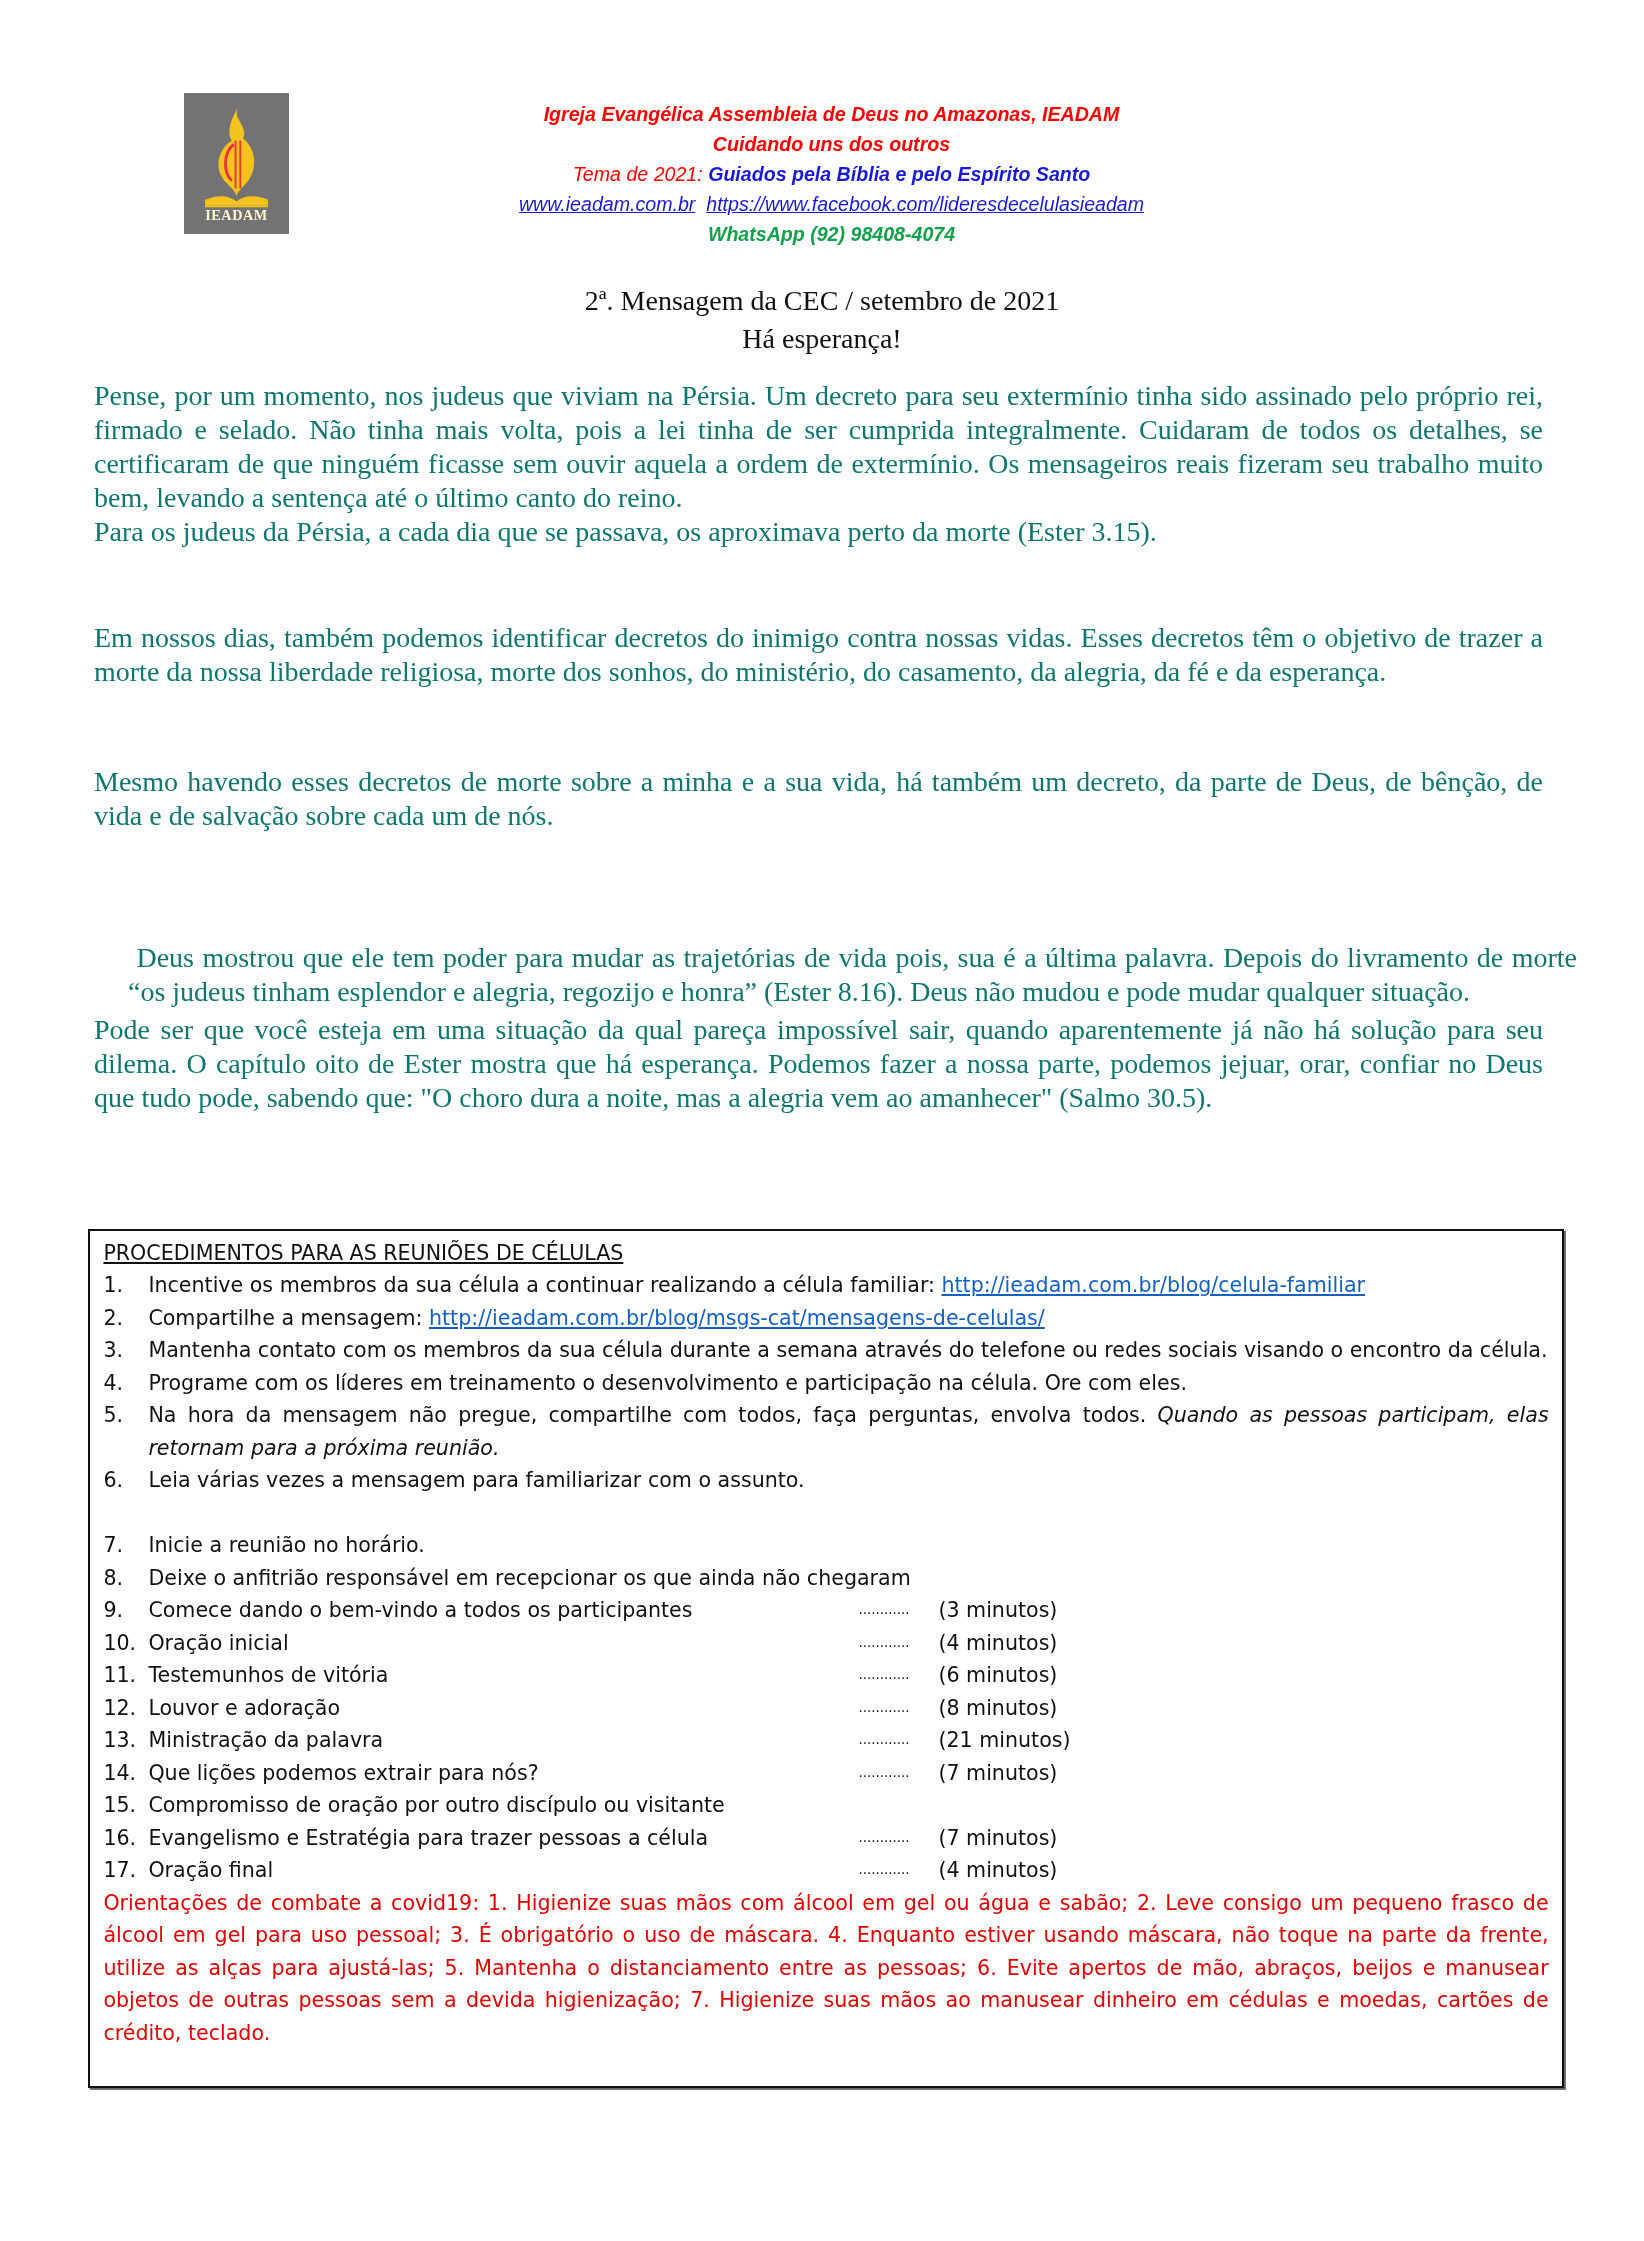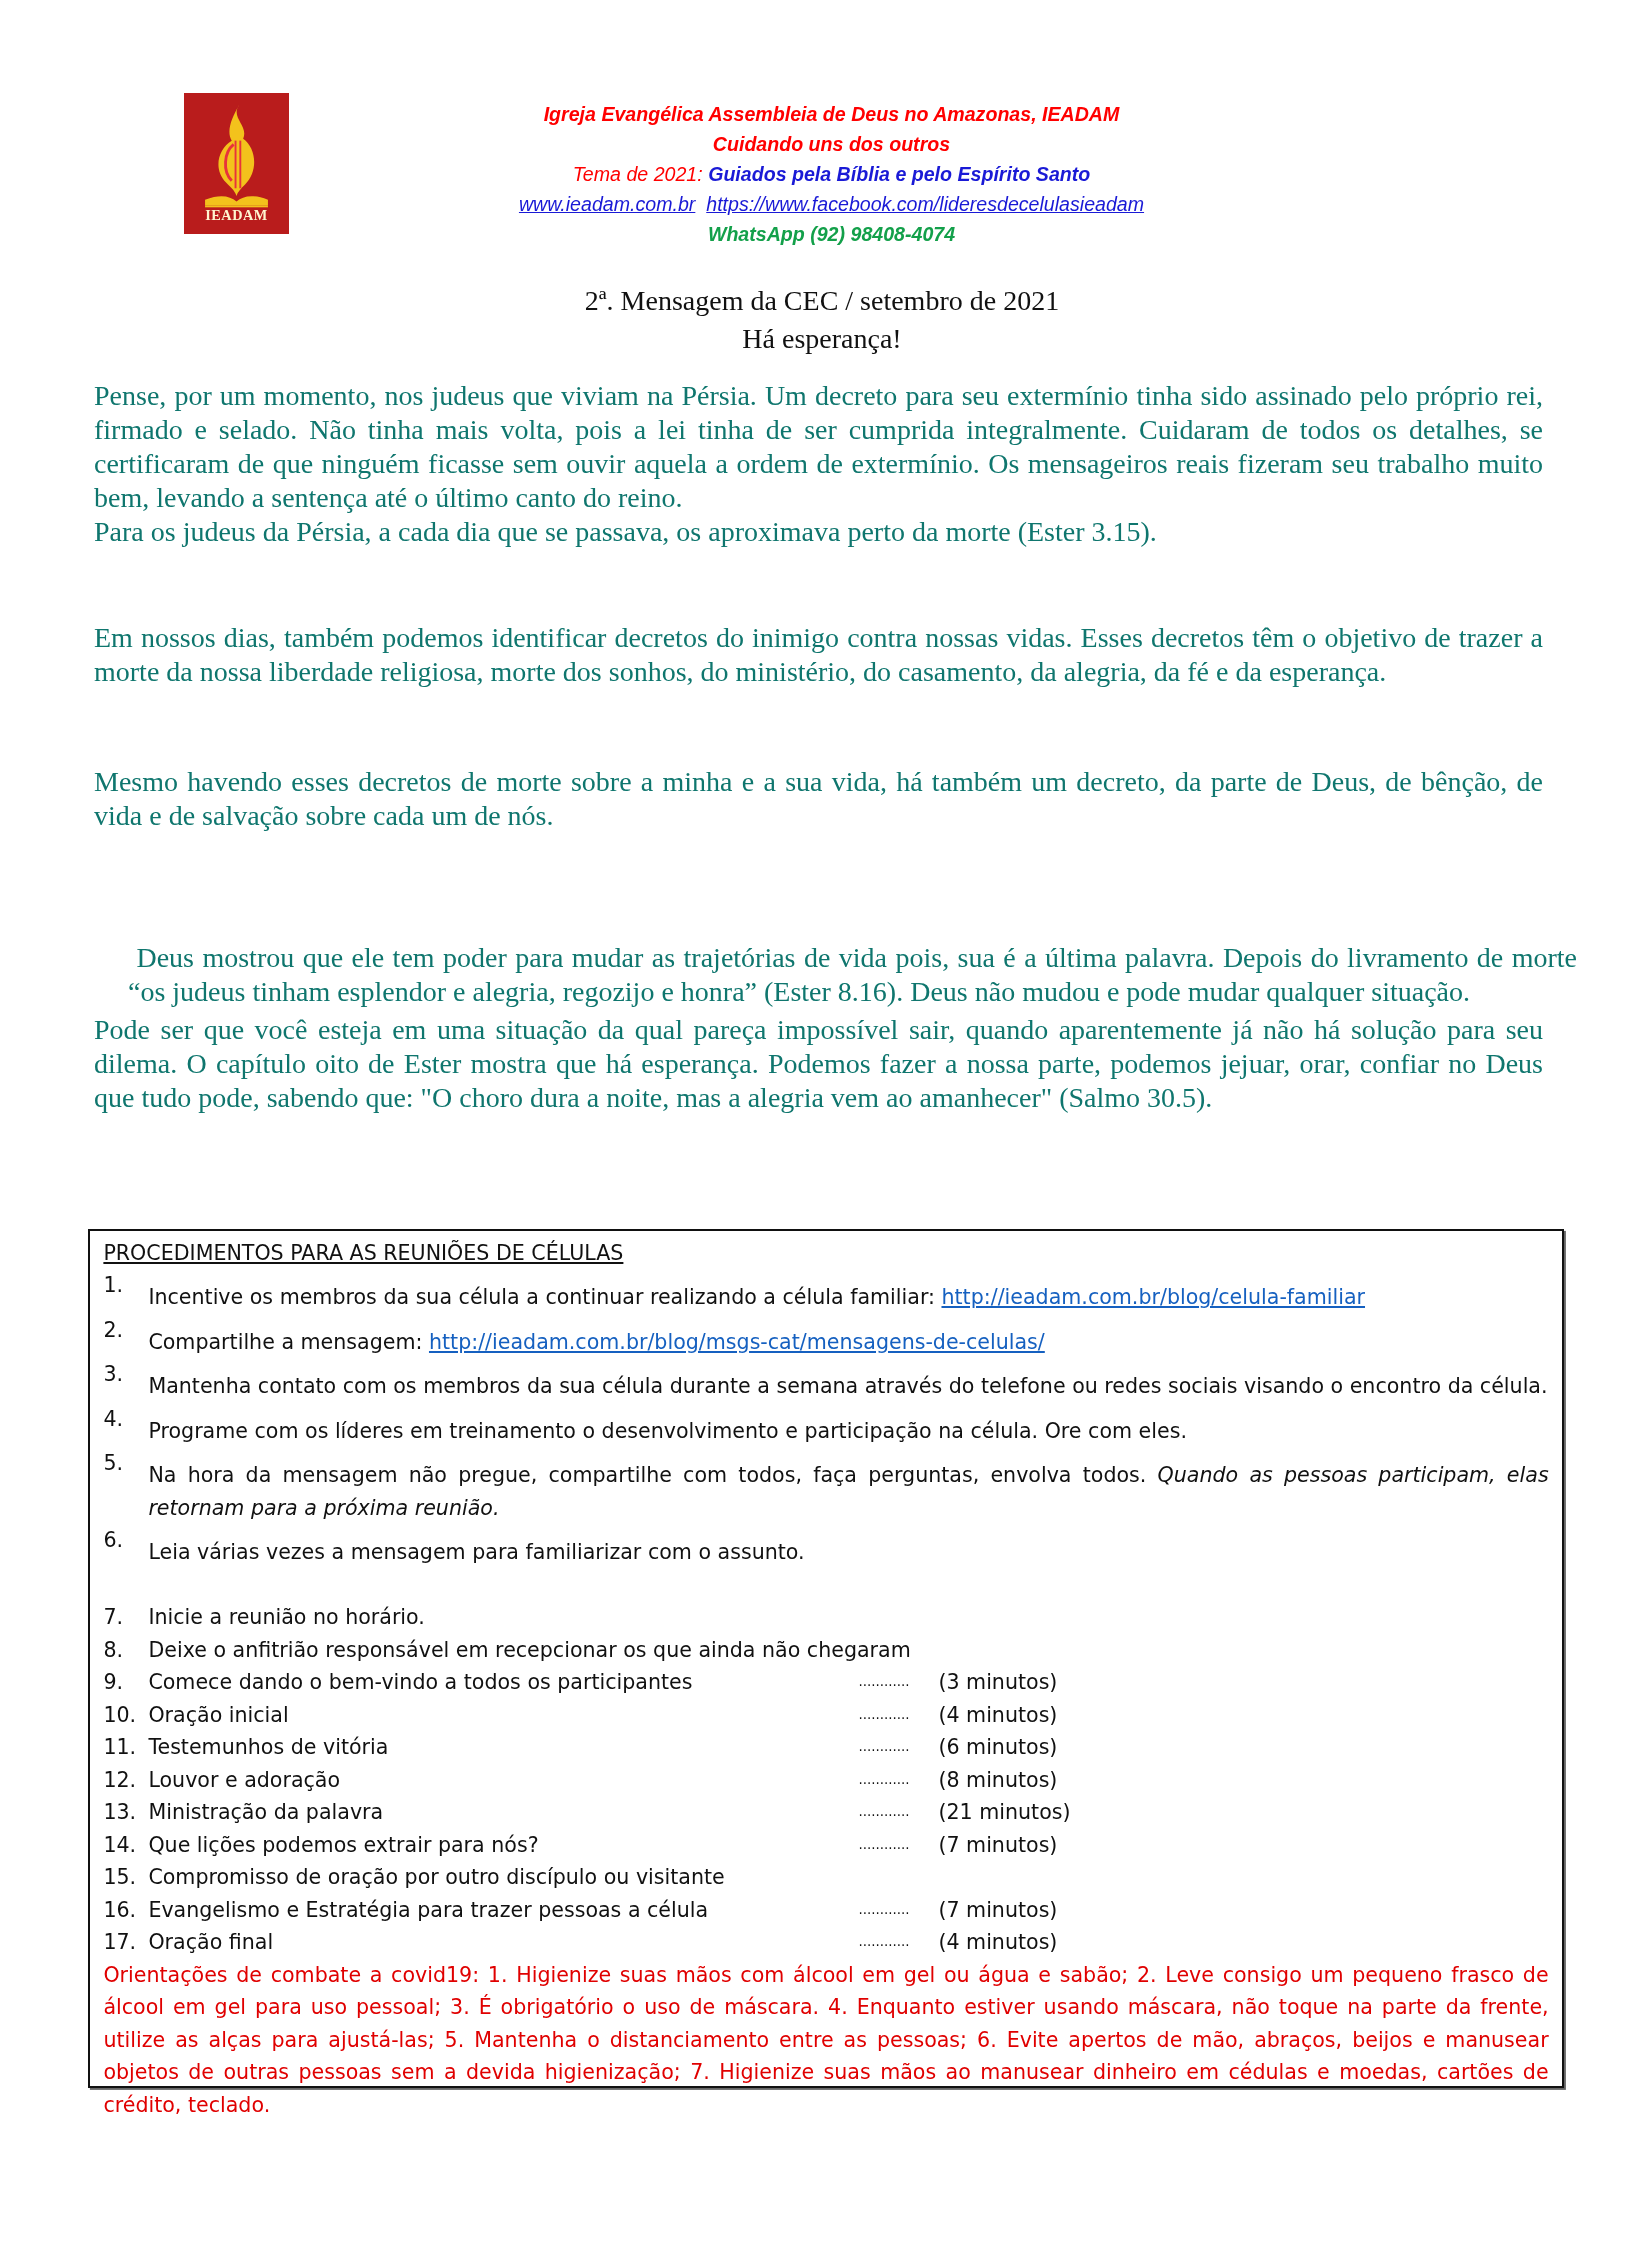--- a/index.html
+++ b/index.html
@@ -1,20 +1,20 @@
 <!DOCTYPE html>
 <html><head>
   <meta charset="utf-8">
   <style>
     html, body { margin: 0; padding: 0; background: #ffffff; }
     body { width: 1644px; height: 2242px; position: relative; overflow: hidden; }
 
     .logo {
       position: absolute; left: 184px; top: 93px; width: 105px; height: 141px;
-      background: #b91c1c;
+      background: #737373;
     }
     .logo svg { position: absolute; left: 0; top: 0; }
     .logo .logo-text {
       position: absolute; left: 0; right: 0; bottom: 9.6px; text-align: center;
       font-family: "Liberation Serif", serif; font-weight: bold; font-size: 14.3px;
       color: #fff5d0; letter-spacing: 0.5px;
     }
 
     .header {
       position: absolute; left: 411px; top: 99px; width: 841px;
@@ -44,21 +44,21 @@
       position: absolute; left: 88px; top: 1229px; width: 1476px; height: 859px;
       border: 2.9px solid #111; box-sizing: border-box;
       box-shadow: 1.9px 1.9px 0 #666;
       padding: 5.7px 13.4px 0 13.4px;
       font-family: "DejaVu Sans", sans-serif; font-size: 20.6px; line-height: 32.5px; color: #111;
     }
     .proc-heading { text-decoration: underline; }
     .proc-list { margin: 0; padding: 0; list-style: none; }
     .proc-item { display: flex; }
     .proc-item .num { width: 45px; flex: none; }
-    .proc-item .txt { flex: 1; text-align: justify; margin-top: 12px; }
+    .proc-item .txt { flex: 1; text-align: justify; }
     .proc-item a { color: #1560c0; text-decoration: underline; }
     .proc-item .italic { font-style: italic; }
     .spacer { height: 32.5px; }
     .timed { display: flex; }
     .timed .num { width: 45px; flex: none; }
     .timed .label { width: 710px; flex: none; }
     .timed .dots { width: 80px; flex: none; font-size: 13.4px; letter-spacing: 0px; }
     .timed .dur { flex: none; }
     .covid { color: #e00000; text-align: justify; }
   </style>

